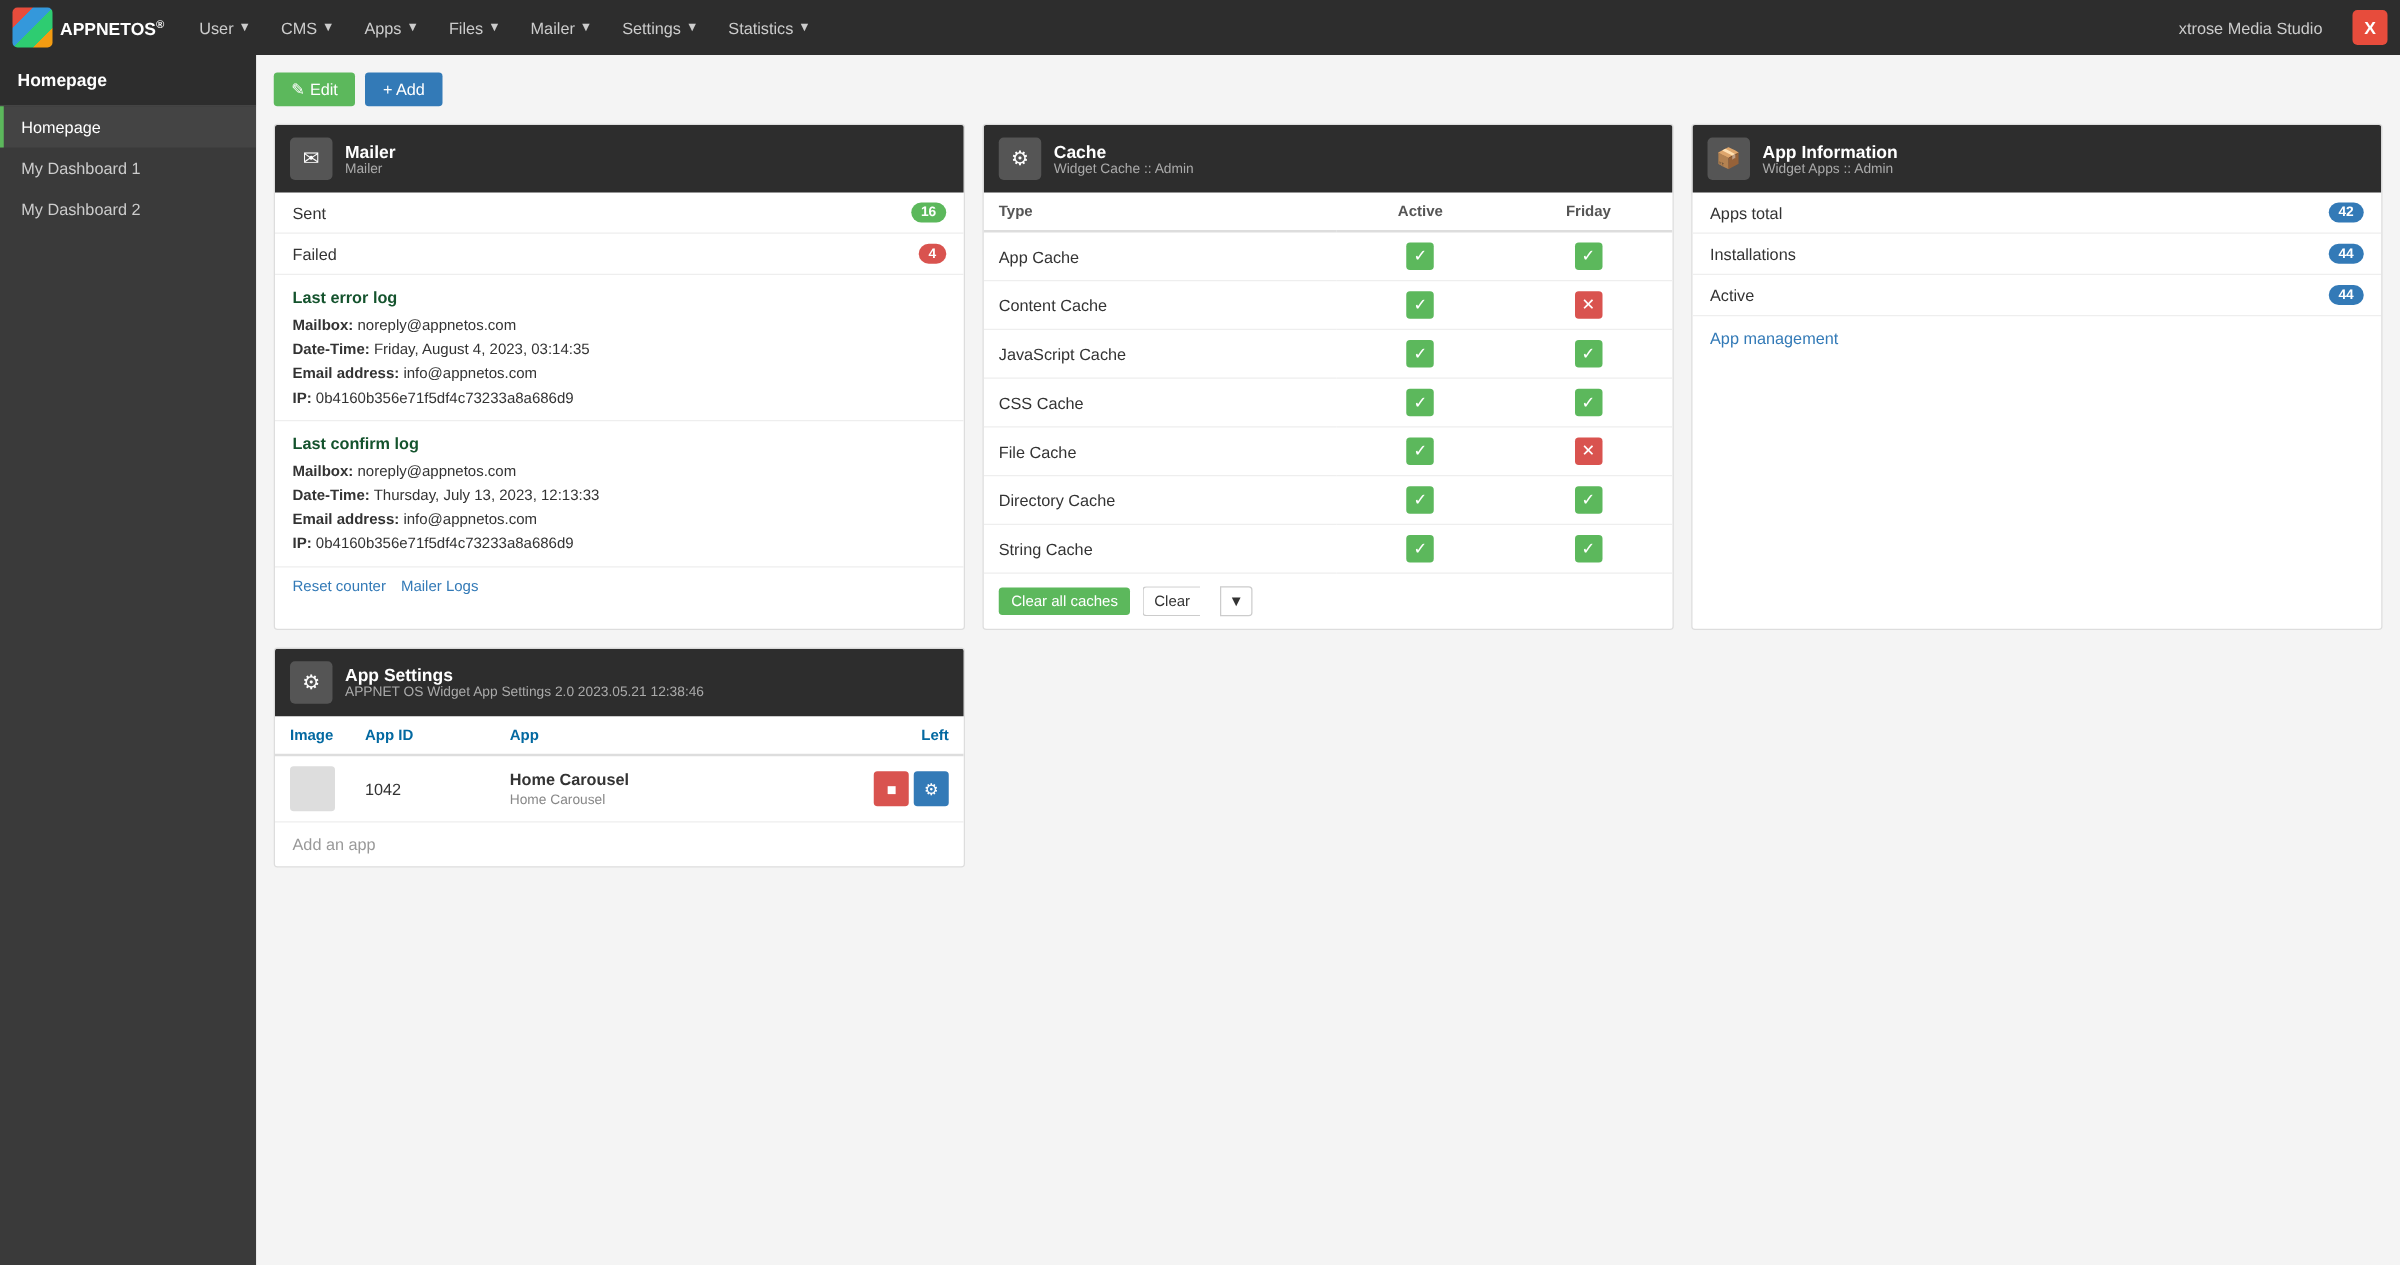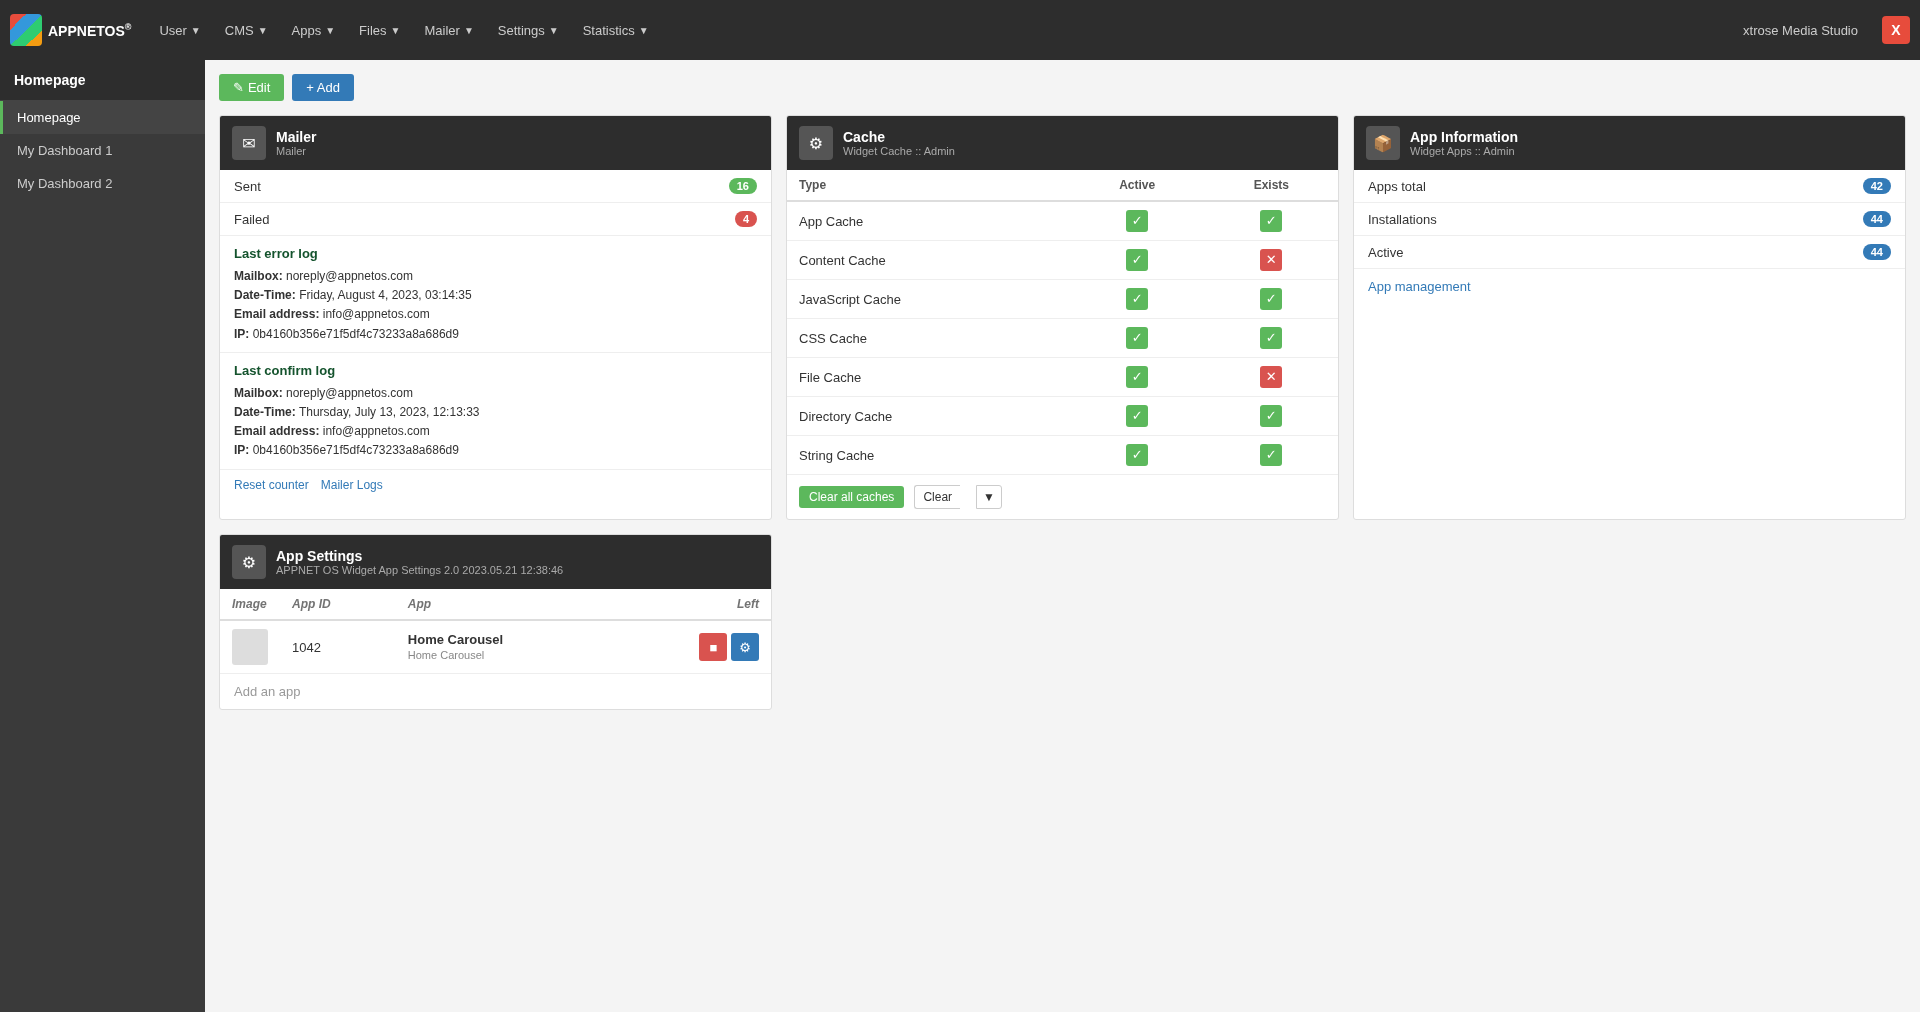--- a/index.html
+++ b/index.html
@@ -2,21 +2,21 @@
 <html><head>
   <meta charset="utf-8">
   <style>
     * { box-sizing: border-box; margin: 0; padding: 0; }
     body { font-family: Arial, sans-serif; font-size: 13px; background: #f4f4f4; color: #333; }
 
     
     .topnav {
       background: #2d2d2d;
       color: #ccc;
-      height: 60px;
+      height: 44px;
       display: flex;
       align-items: center;
       padding: 0 10px;
       position: relative;
     }
     .topnav-logo {
       display: flex;
       align-items: center;
       margin-right: 16px;
     }
@@ -293,23 +293,22 @@
       font-size: 13px;
     }
 
     
     .app-settings-table { width: 100%; border-collapse: collapse; }
     .app-settings-table th {
       padding: 8px 12px;
       text-align: left;
       font-size: 12px;
       font-weight: bold;
-      color: #737373;
+      color: #0369a1;
       border-bottom: 2px solid #ddd;
-      font-style: italic;
     }
     .app-settings-table td {
       padding: 8px 12px;
       border-bottom: 1px solid #eee;
       font-size: 13px;
     }
     .btn-icon {
       width: 28px; height: 28px;
       border: none;
       border-radius: 3px;
@@ -448,21 +447,21 @@
             <div class="widget-title">Cache</div>
             <div class="widget-subtitle">Widget Cache :: Admin</div>
           </div>
         </div>
         <div class="widget-body">
           <table class="cache-table">
             <thead>
               <tr>
                 <th>Type</th>
                 <th class="center">Active</th>
-                <th class="center">Exists</th>
+                <th class="center">Friday</th>
               </tr>
             </thead>
             <tbody id="cache-tbody">
                 <tr>
                   <td>App Cache</td>
                   <td class="center"><span class="check-green">✓</span></td>
                   <td class="center"><span class="check-green">✓</span></td>
                 </tr>
                 <tr>
                   <td>Content Cache</td>

